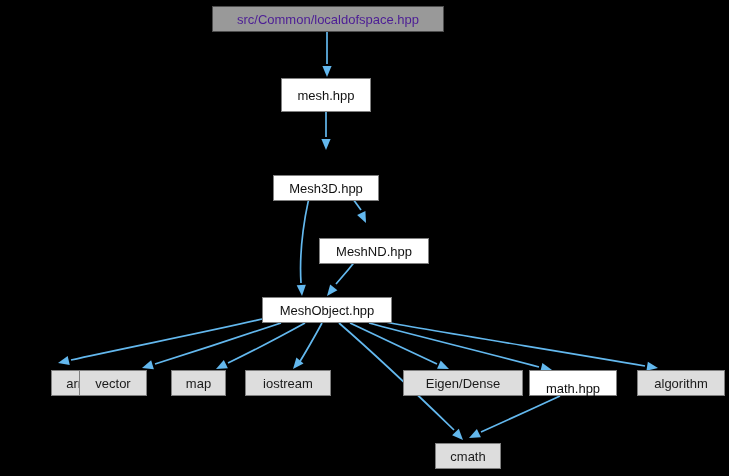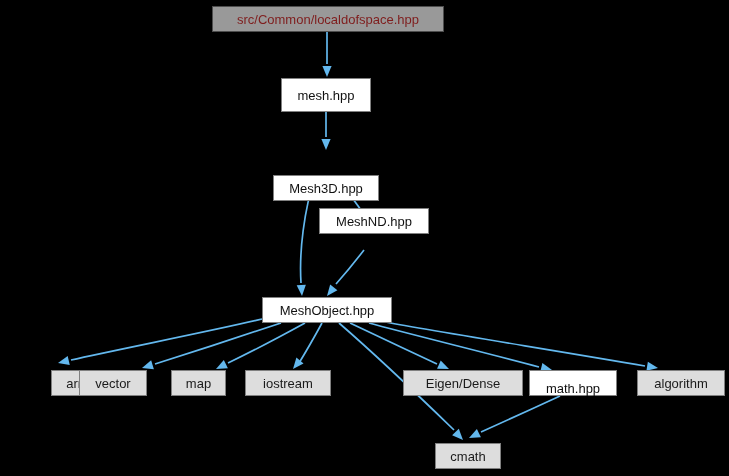--- a/index.html
+++ b/index.html
@@ -46,21 +46,21 @@
   
   .node.system {
     background: #dddddd;
     border-color: #808080;
     color: #1a1a1a;
   }
   
   .node.current {
     background: #999999;
     border-color: #4d4d4d;
-    color: #7f1d1d;
+    color: #4c1d95;
   }
   .node-label {
     display: block;
     padding: 0 7px;
   }
 </style>
 </head>
 <body>
 
 <div id="graph-root" style="width: 729px; height: 476px; background: rgb(0, 0, 0);">
@@ -99,21 +99,21 @@
   <div id="node-layer">
       <div class="node current" style="left: 212px; top: 6px; width: 232px; height: 26px;">
         <span class="node-label">src/Common/localdofspace.hpp</span>
       </div>
       <div class="node local" style="left: 281px; top: 78px; width: 90px; height: 34px;">
         <span class="node-label">mesh.hpp</span>
       </div>
       <div class="node local" style="left: 273px; top: 151px; width: 106px; height: 26px; margin-top: 24px;">
         <span class="node-label">Mesh3D.hpp</span>
       </div>
-      <div class="node local" style="left: 319px; top: 208px; width: 110px; height: 26px;">
+      <div class="node local" style="left: 319px; top: 238px; width: 110px; height: 26px;">
         <span class="node-label">MeshND.hpp</span>
       </div>
       <div class="node local" style="left: 262px; top: 297px; width: 130px; height: 26px;">
         <span class="node-label">MeshObject.hpp</span>
       </div>
       <div class="node system" style="left: 8px; top: 370px; width: 60px; height: 26px; margin-left: 43px;">
         <span class="node-label">array</span>
       </div>
       <div class="node system" style="left: 79px; top: 370px; width: 68px; height: 26px;">
         <span class="node-label">vector</span>

